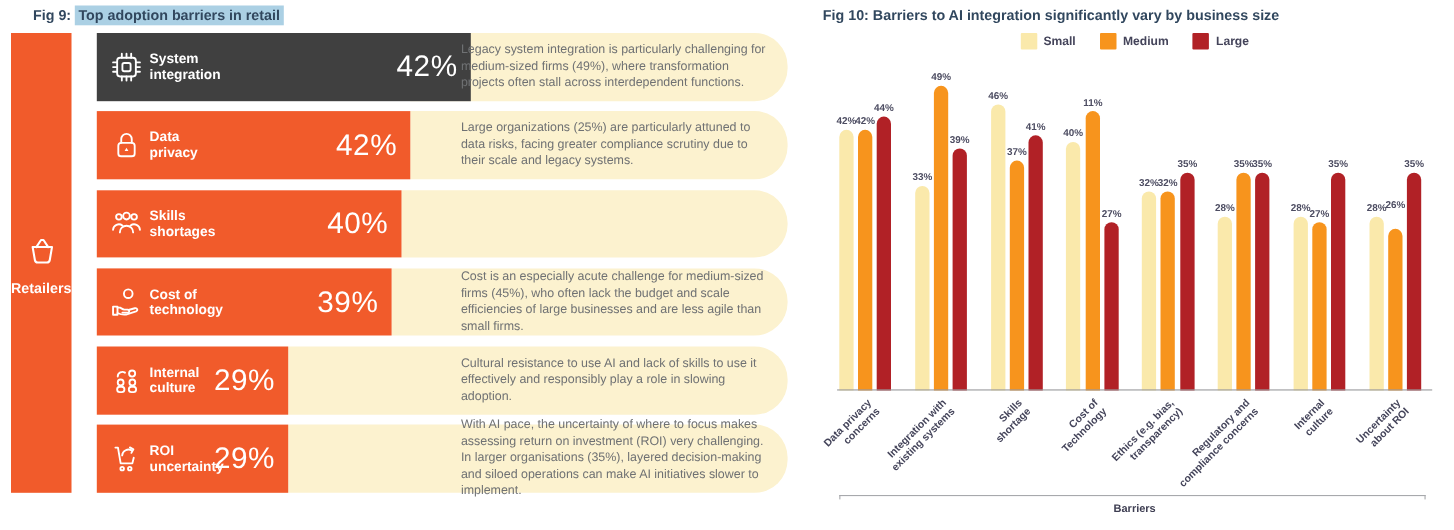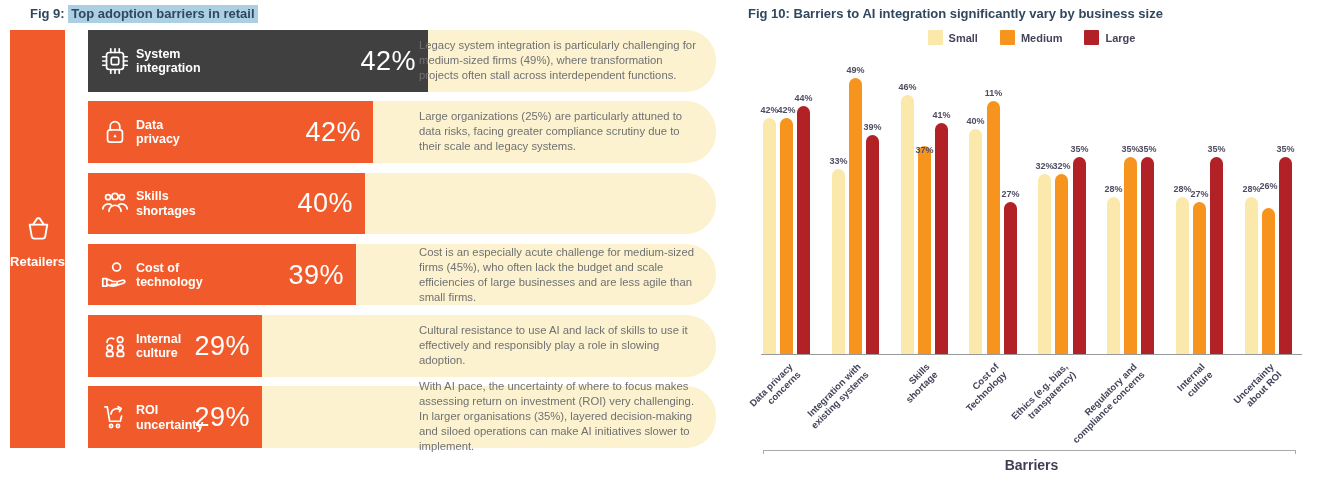--- a/index.html
+++ b/index.html
@@ -46,21 +46,21 @@
 
   #xticks { position:absolute; left:763px; top:361px; width:537px; height:84px; }
   .tick-anchor { position:absolute; top:0; width:0; height:0; }
   .tick-label { position:absolute; right:0; top:0; width:160px; text-align:right;
                 font-size:9.5px; font-weight:bold; color:#44445A; line-height:1.2; white-space:pre-line;
                 transform:rotate(-45deg); transform-origin:100% 0; }
 
   #bracket { position:absolute; left:763px; top:450px; width:533px; height:4px;
              border-top:1.2px solid #A7A9AC; border-left:1.2px solid #A7A9AC; border-right:1.2px solid #A7A9AC; }
   #barriers-label { position:absolute; left:763px; top:457px; width:537px; text-align:center;
-                    font-size:14px; font-weight:bold; color:#3E3E52; }
+                    font-size:10px; font-weight:bold; color:#3E3E52; }
 </style>
 </head>
 <body>
 
 <div class="canvas">
 
   <h2 class="fig-title" id="fig9-title"><span>Fig 9:</span> <span class="hl">Top adoption barriers in retail</span></h2>
 
   <aside class="sidebar">
     <svg viewBox="0 0 32 32" fill="none" stroke="#ffffff" stroke-width="1.6" stroke-linecap="round" stroke-linejoin="round">
@@ -189,21 +189,21 @@
       <div class="bar-val" style="left: 23.5px; bottom: 252px;">44%</div>
       <div class="bar10" style="left: 69px; height: 186px; background: rgb(250, 233, 171);"></div>
       <div class="bar-val" style="left: 58.5px; bottom: 189px;">33%</div>
       <div class="bar10" style="left: 86px; height: 277px; background: rgb(247, 148, 29);"></div>
       <div class="bar-val" style="left: 75.5px; bottom: 280px;">49%</div>
       <div class="bar10" style="left: 103px; height: 220px; background: rgb(177, 33, 38);"></div>
       <div class="bar-val" style="left: 92.5px; bottom: 223px;">39%</div>
       <div class="bar10" style="left: 138px; height: 260px; background: rgb(250, 233, 171);"></div>
       <div class="bar-val" style="left: 127.5px; bottom: 263px; text-align: center;">46%</div>
       <div class="bar10" style="left: 155px; height: 209px; background: rgb(247, 148, 29);"></div>
-      <div class="bar-val" style="left: 144.5px; bottom: 200px; margin-top: 40px;">37%</div>
+      <div class="bar-val" style="left: 144.5px; bottom: 212px; margin-top: 40px;">37%</div>
       <div class="bar10" style="left: 172px; height: 232px; background: rgb(177, 33, 38);"></div>
       <div class="bar-val" style="left: 161.5px; bottom: 235px;">41%</div>
       <div class="bar10" style="left: 206px; height: 226px; background: rgb(250, 233, 171);"></div>
       <div class="bar-val" style="left: 195.5px; bottom: 229px;">40%</div>
       <div class="bar10" style="left: 224px; height: 254px; background: rgb(247, 148, 29);"></div>
       <div class="bar-val" style="left: 213.5px; bottom: 257px;">11%</div>
       <div class="bar10" style="left: 241px; height: 153px; background: rgb(177, 33, 38);"></div>
       <div class="bar-val" style="left: 230.5px; bottom: 156px;">27%</div>
       <div class="bar10" style="left: 275px; height: 181px; background: rgb(250, 233, 171);"></div>
       <div class="bar-val" style="left: 264.5px; bottom: 184px;">32%</div>

